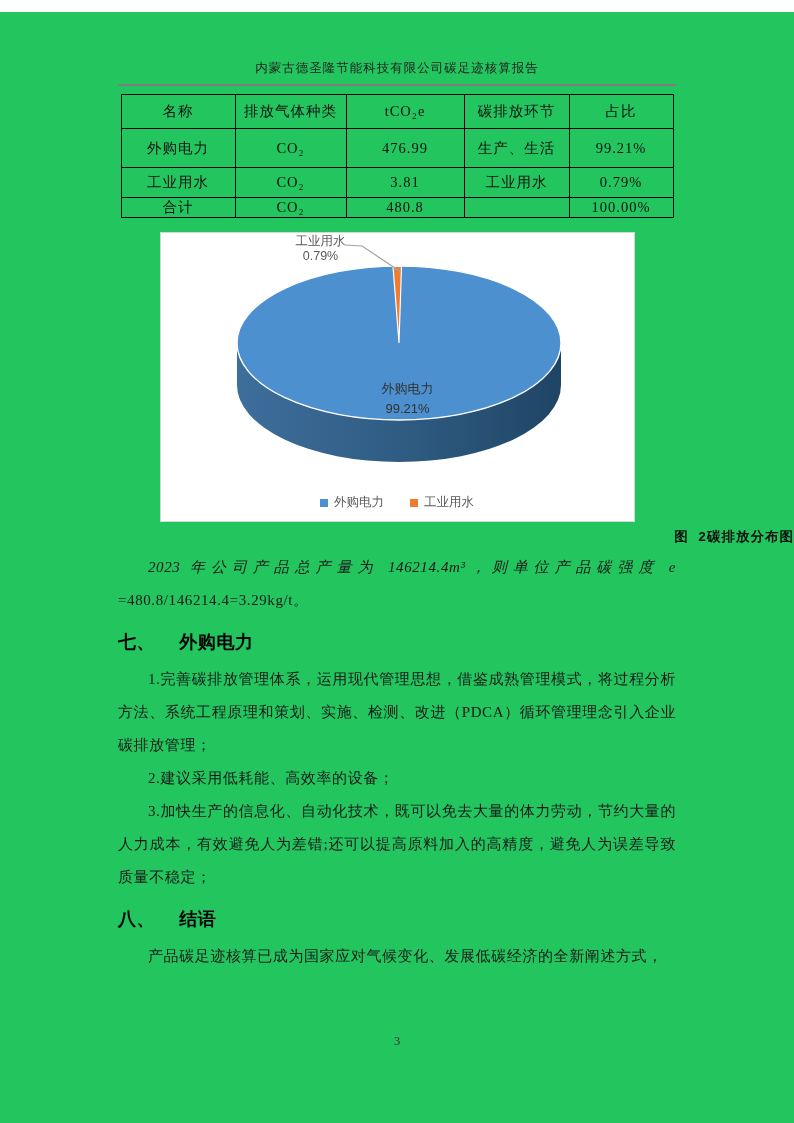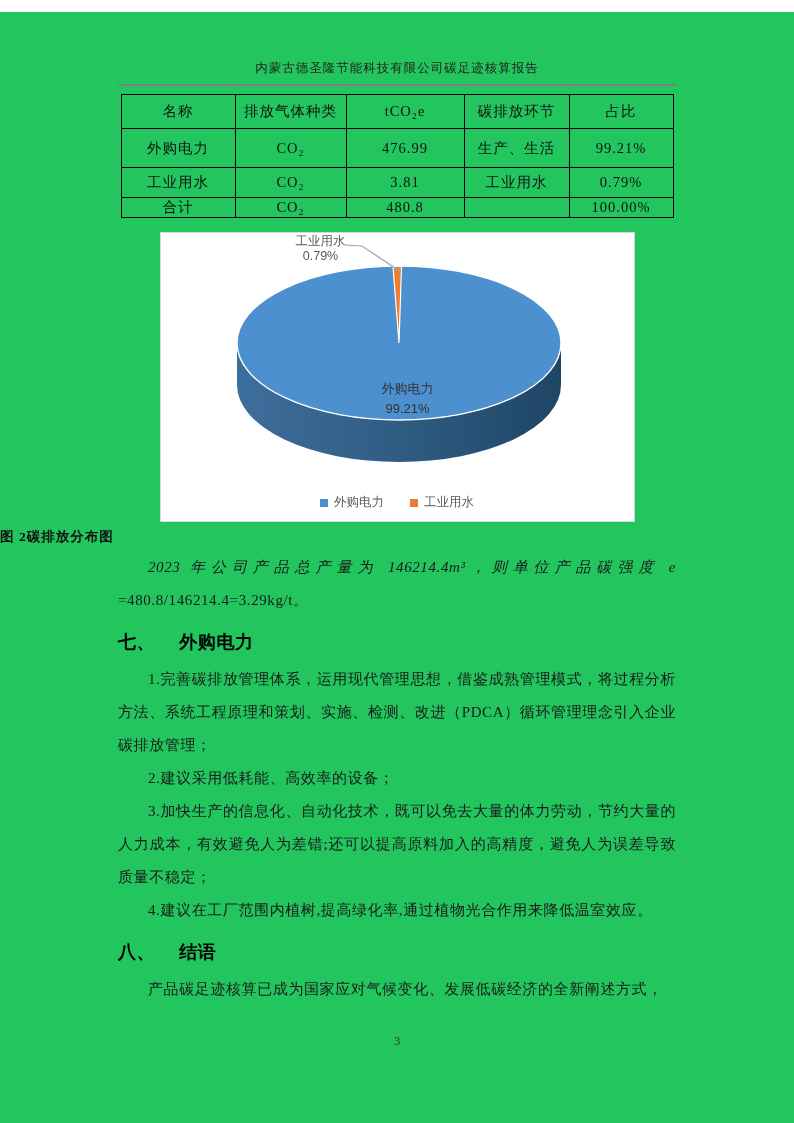--- a/index.html
+++ b/index.html
@@ -91,26 +91,27 @@
     font-size: 12.5px;
     color: #595959;
   }
   .legend-item { display: flex; align-items: center; gap: 6px; }
   .legend-swatch { width: 8px; height: 8px; display: inline-block; }
   .sw-blue { background: #4C90D0; }
   .sw-orange { background: #ED7D31; }
 
   .figure-caption {
     margin-top: 6px;
-    text-align: left;
+    text-align: right;
     font-weight: bold;
     font-size: 13.5px;
     letter-spacing: 1px;
-    font-family: Liberation Serif, serif;
+    font-family: Liberation Mono, monospace;
     color: #111;
+    padding-left: 29px;
   }
 
   
   .body-text { font-size: 15px; line-height: 33px; letter-spacing: 0.6px; color: #1a1a1a; }
   .para { text-align: justify; text-indent: 2em; }
   .line-full { text-align: justify; text-align-last: justify; text-indent: 2em; font-style: italic; }
   .intro { margin-top: 5px; }
 
   .sec-heading {
     margin: 11px 0 7px 0;
@@ -230,21 +231,20 @@
       <div class="line-full">2023 年公司产品总产量为 146214.4m³，则单位产品碳强度 e</div>
       <div>=480.8/146214.4=3.29kg/t。</div>
     </div>
 
     <h2 class="sec-heading">
       <span class="h-num">七、</span><span>外购电力</span>
     </h2>
     <p class="para">1.完善碳排放管理体系，运用现代管理思想，借鉴成熟管理模式，将过程分析方法、系统工程原理和策划、实施、检测、改进（PDCA）循环管理理念引入企业碳排放管理；</p>
     <p class="para">2.建议采用低耗能、高效率的设备；</p>
     <p class="para">3.加快生产的信息化、自动化技术，既可以免去大量的体力劳动，节约大量的人力成本，有效避免人为差错;还可以提高原料加入的高精度，避免人为误差导致质量不稳定；</p>
-    <p class="para">4.建议在工厂范围内植树,提高绿化率,通过植物光合作用来降低温室效应。</p>
 
     <h2 class="sec-heading">
       <span class="h-num">八、</span><span>结语</span>
     </h2>
     <p class="para">产品碳足迹核算已成为国家应对气候变化、发展低碳经济的全新阐述方式，</p>
   </div>
 
   <div class="page-number">3</div>
 
 </div>

